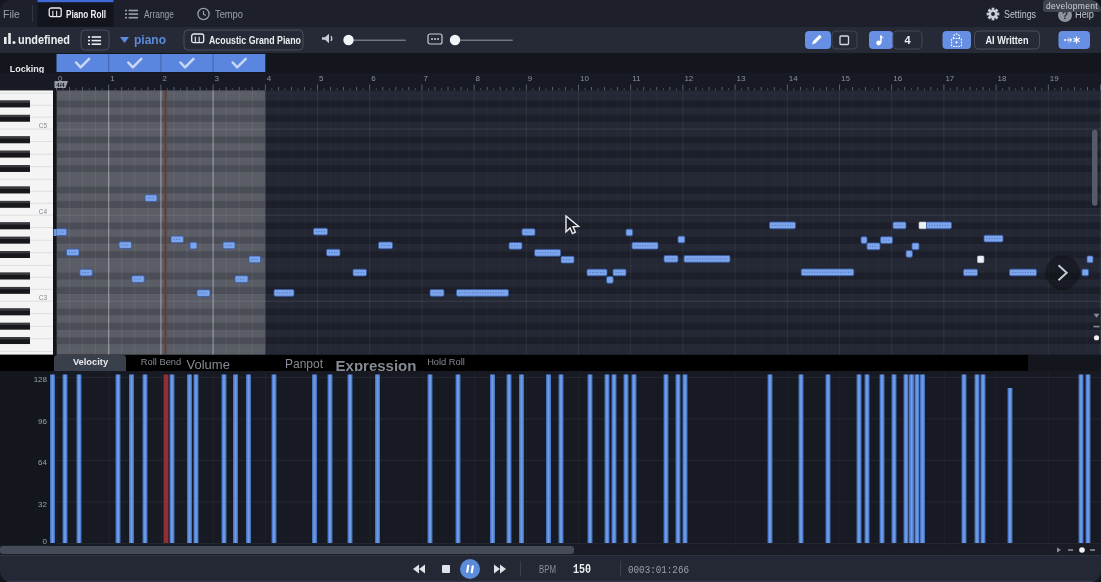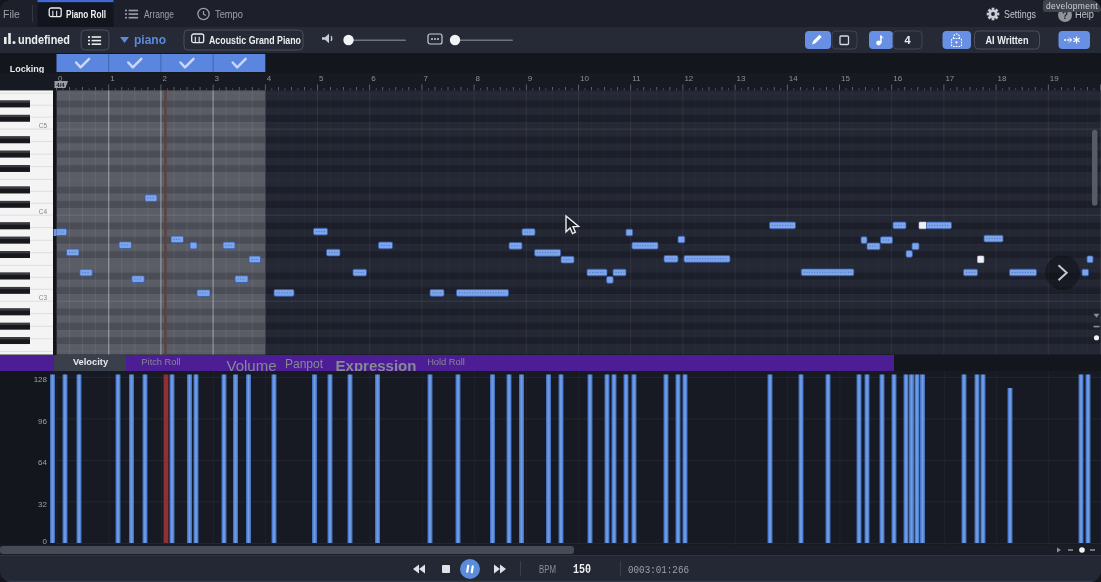--- a/index.html
+++ b/index.html
@@ -677,25 +677,25 @@
 <rect x="53.6" y="229.3" width="3" height="7" fill="#6f99e6"></rect>
 <path d="M566,216.3 l0,15.8 l4.1,-3.9 l2.4,5.6 l2.9,-1.3 l-2.4,-5.5 l5.6,-0.4 z" fill="#191c24" stroke="#e9ebef" stroke-width="1.4" stroke-linejoin="miter"></path>
 <circle cx="1062.5" cy="273" r="17.3" fill="rgba(10,12,17,0.45)"></circle>
 <path d="M1058.5,265.5 l8.2,7.5 l-8.2,7.5" stroke="#c3c8d0" stroke-width="2" fill="none"></path>
 <rect x="1092" y="130" width="5.5" height="76" rx="2.7" fill="#565b67"></rect>
 <path d="M1093.5,314 l6,0 l-3,4 z" fill="#8a8e98"></path>
 <rect x="1093.5" y="326" width="6" height="1.6" fill="#8a8e98"></rect>
 <circle cx="1096.5" cy="338" r="2.6" fill="#f2f3f5"></circle>
 </g>
     </svg>
-<div style="position:absolute;left:0;top:355px;width:894px;height:16px;background:#4c1d95;">
+<div style="position:absolute;left:0;top:355px;width:1028px;height:16px;background:#000000;">
 <div style="position:absolute;left:54px;top:0;width:72px;height:17.5px;background:#3a3f4c;border-radius:3px 3px 0 0;"></div>
 <div style="position:absolute;left:45.5px;top:2px;width:90px;text-align:center;font-size:9.3px;font-weight:bold;color:#e8eaee;">Velocity</div>
-<div style="position:absolute;left:116px;top:2px;width:90px;text-align:center;font-size:9.3px;font-weight:normal;color:#858a94;">Pitch Roll</div>
-<div style="position:absolute;left:186.5px;top:2px;width:90px;text-align:right;font-size:15px;font-weight:normal;color:#858a94;">Volume</div>
+<div style="position:absolute;left:116px;top:2px;width:90px;text-align:center;font-size:9.3px;font-weight:normal;color:#858a94;">Roll Bend</div>
+<div style="position:absolute;left:186.5px;top:2px;width:90px;text-align:left;font-size:13px;font-weight:normal;color:#858a94;">Volume</div>
 <div style="position:absolute;left:259px;top:2px;width:90px;text-align:center;font-size:12px;font-weight:normal;color:#858a94;">Panpot</div>
 <div style="position:absolute;left:331px;top:2px;width:90px;text-align:center;font-size:15px;font-weight:bold;color:#858a94;">Expression</div>
 <div style="position:absolute;left:401px;top:2px;width:90px;text-align:center;font-size:9.3px;font-weight:normal;color:#858a94;">Hold Roll</div>
 </div>
 <svg width="1101" height="174" viewBox="0 0 1101 174" style="position:absolute;left:0;top:371px;">
 <rect x="0" y="0" width="1101" height="174" fill="#171a22"></rect>
 <rect x="56.5" y="6" width="1044.5" height="0.8" fill="rgba(255,255,255,0.07)"></rect>
 <rect x="56.5" y="47.5" width="1044.5" height="0.8" fill="rgba(255,255,255,0.07)"></rect>
 <rect x="56.5" y="89" width="1044.5" height="0.8" fill="rgba(255,255,255,0.07)"></rect>
 <rect x="56.5" y="130.5" width="1044.5" height="0.8" fill="rgba(255,255,255,0.07)"></rect>

